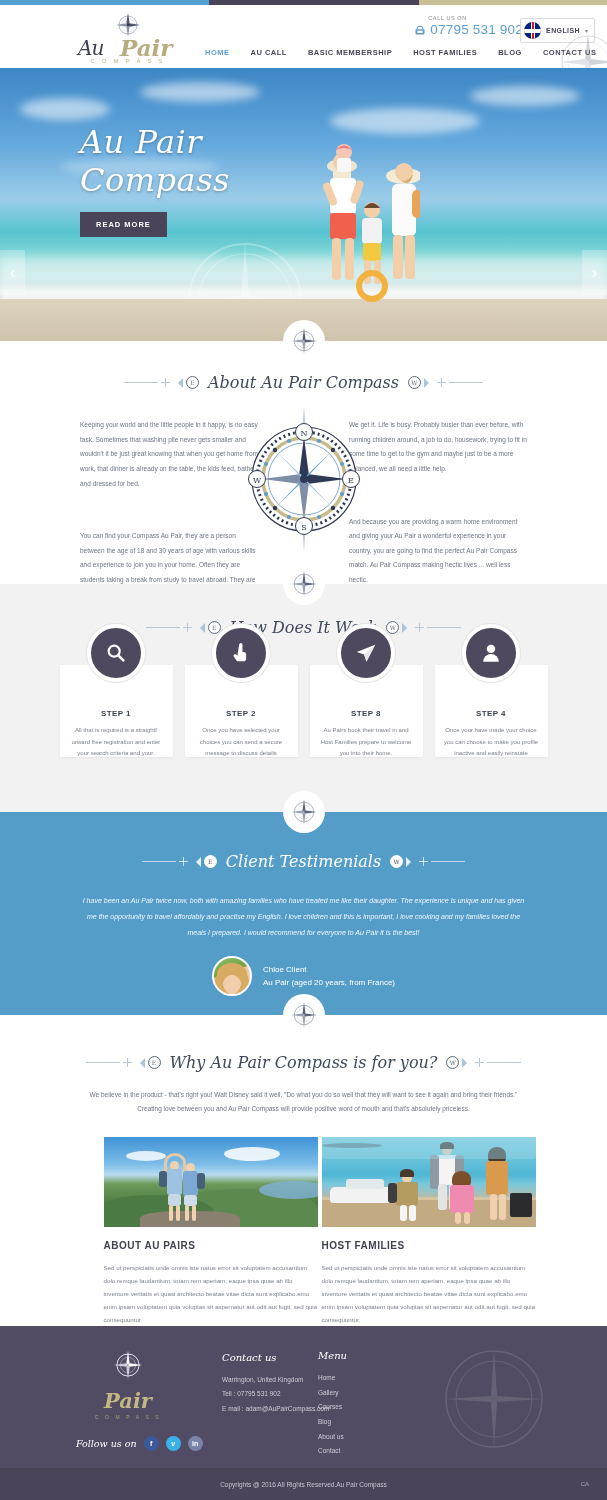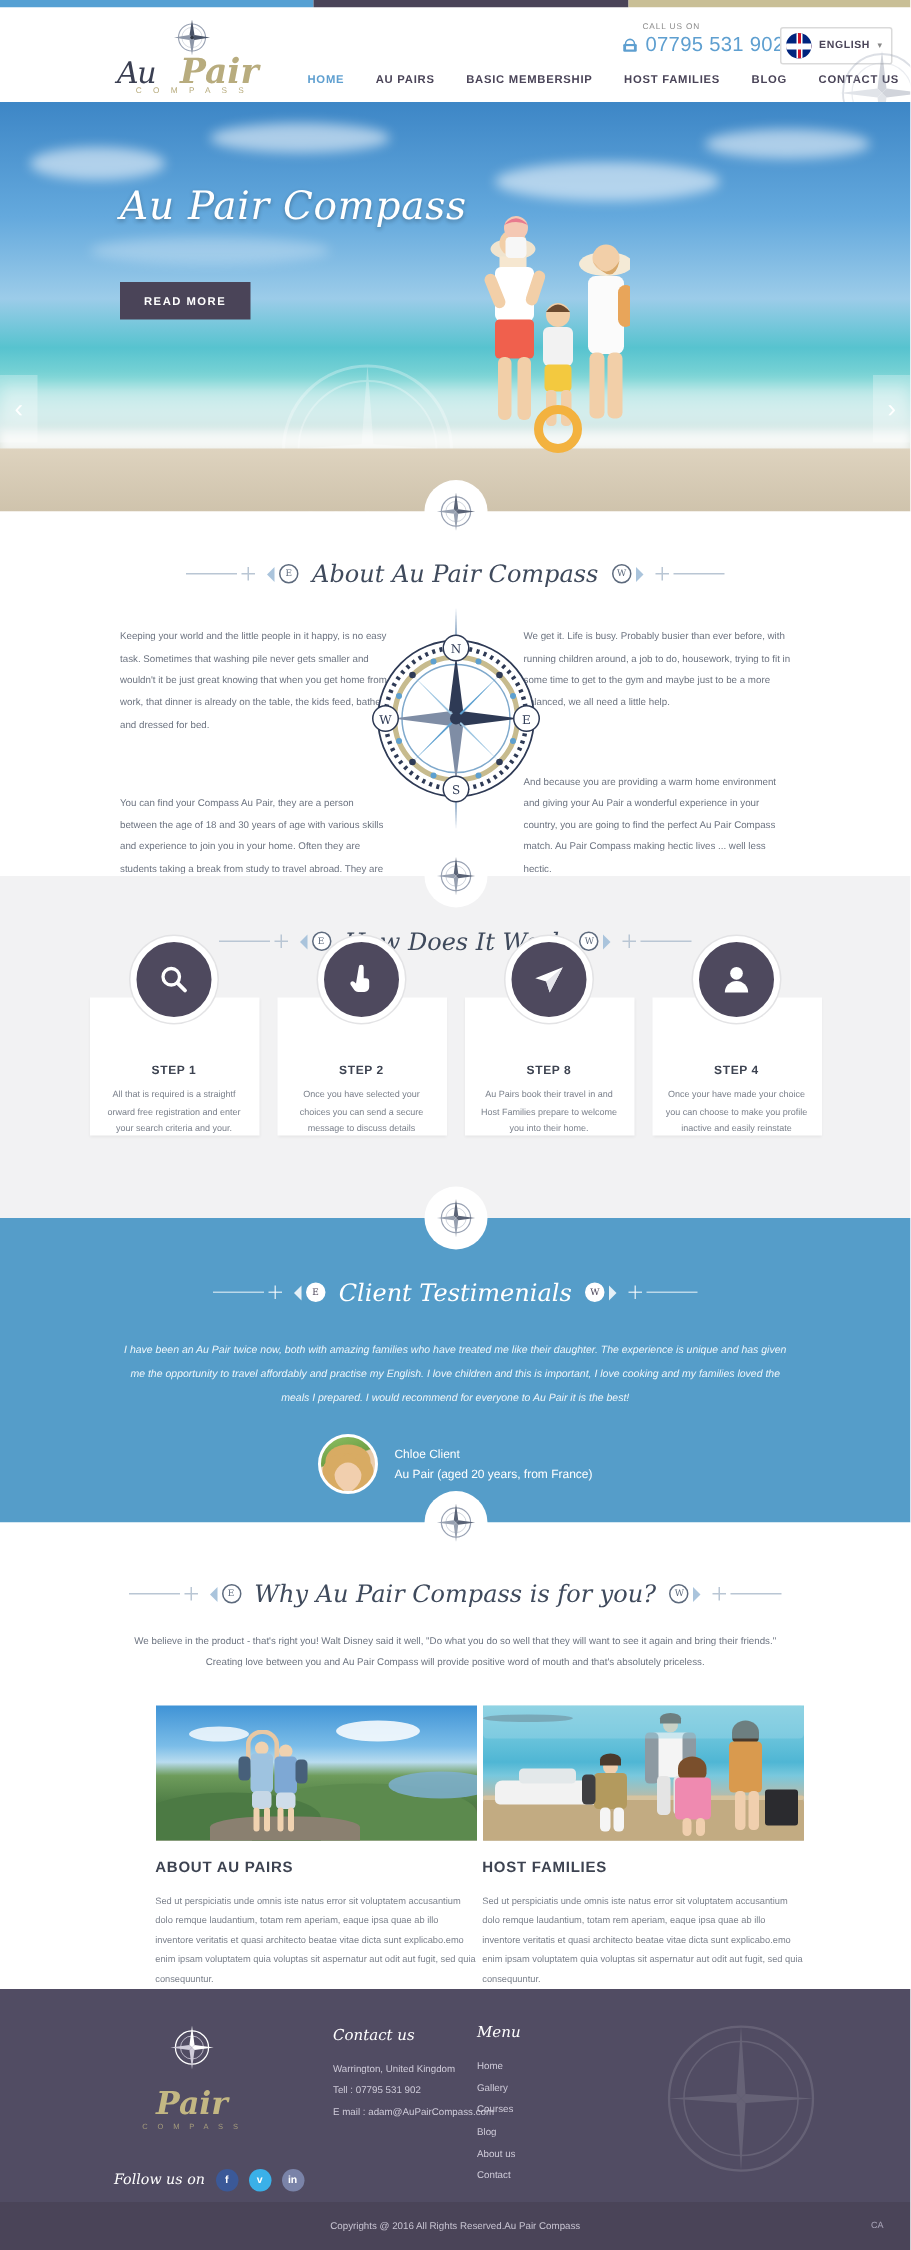--- a/index.html
+++ b/index.html
@@ -59,23 +59,23 @@
                       #57c3cf 60%,#7fd6d6 68%,#cfe5e3 80%,#e6ddcf 88%,#ddd2c0 100%); }
   .cloud { position: absolute; background: rgba(255,255,255,.55); border-radius: 50%;
            filter: blur(4px); }
   .hero-wave { position: absolute; left: 0; right: 0; bottom: 58px; height: 26px;
                background: rgba(255,255,255,.45); filter: blur(5px); }
   .hero-sand { position: absolute; left: 0; right: 0; bottom: 0; height: 42px;
                background: linear-gradient(180deg,#ded3bf,#cfc3ac); }
   .hero-surf { position: absolute; left: 0; right: 0; bottom: 40px; height: 14px;
                background: rgba(255,255,255,.75); filter: blur(3px); }
   .hero-text { position: absolute; left: 80px; top: 55px; width: 250px; z-index: 6; }
-  .hero-title { font-family: "DejaVu Serif", serif; font-style: italic; font-size: 26px;
+  .hero-title { font-family: "DejaVu Serif", serif; font-style: italic; font-size: 32px;
                 color: #fff; text-shadow: 0 1px 3px rgba(0,0,0,.3); letter-spacing: .5px;
-                margin-bottom: 22px; }
+                margin-bottom: 0; }
   .hero-sub { font-size: 7.5px; line-height: 1.85; color: #ffffff;
               text-shadow: 0 1px 2px rgba(0,0,0,.35); width: 228px; }
   .hero-btn { margin-top: 13px; display: inline-block; background: #4a4458; color: #fff;
               font-size: 7.5px; font-weight: bold; letter-spacing: 1px; padding: 8px 16px;
               border: none; cursor: pointer; }
   .hero-arrow { position: absolute; top: 182px; width: 25px; height: 45px;
                 background: rgba(255,255,255,.28); display: flex; align-items: center;
                 justify-content: center; color: #fff; font-size: 17px; cursor: pointer; z-index: 7; }
   .hero-arrow.left { left: 0; } .hero-arrow.right { right: 0; }
   .people { position: absolute; bottom: 12px; z-index: 5; }
@@ -166,21 +166,21 @@
               font-size: 7px; font-weight: bold; letter-spacing: .6px; padding: 8px 13px;
               border: none; cursor: pointer; }
 
   
   .footer { position: relative; background: #514c63; height: 142px; overflow: hidden; }
   .f-compass { position: absolute; right: 58px; top: 18px; opacity: .12; }
   .f-logo { position: absolute; left: 78px; top: 22px; width: 100px; text-align: center; }
   .f-logo .lg-pair { font-family: "DejaVu Serif", serif; font-style: italic; font-weight: bold;
                      font-size: 21px; color: #c3b783; margin-top: 2px; }
   .f-logo .lg-sub { font-size: 5px; letter-spacing: 2.6px; color: #a59c7c; margin-top: 1px; }
-  .follow { position: absolute; left: 76px; top: 120px; display: flex; align-items: center; gap: 7px; }
+  .follow { position: absolute; left: 76px; top: 110px; display: flex; align-items: center; gap: 7px; }
   .follow-label { font-family: "DejaVu Serif", serif; font-style: italic; font-size: 9.5px; color: #fff; }
   .soc { width: 15px; height: 15px; border-radius: 50%; display: flex; align-items: center;
          justify-content: center; color: #fff; font-size: 7px; font-weight: bold; cursor: pointer; }
   .soc.fb { background: #3b5998; } .soc.tw { background: #3ab0e8; } .soc.li { background: #7a83a8; }
 
   .f-col { position: absolute; color: #d4d1dd; }
   .f-head { font-family: "DejaVu Serif", serif; font-style: italic; font-size: 10px;
             color: #fff; margin-bottom: 10px; }
   .f-line { font-size: 6.5px; line-height: 2.2; color: #cfcbd9; }
   .f-menu a { display: block; font-size: 6.5px; line-height: 2.25; color: #cfcbd9;
@@ -239,21 +239,21 @@
       <span class="flag">
           <i class="v"></i>
           <i class="h"></i>
         </span>
       <span class="lang-label">ENGLISH</span>
       <span class="lang-caret">▾</span>
     </div>
 
     <div class="nav">
       <a href="#" class="active">HOME</a>
-      <a href="#">AU PAIRS</a>
+      <a href="#">AU CALL</a>
       <a href="#">BASIC MEMBERSHIP</a>
       <a href="#">HOST FAMILIES</a>
       <a href="#">BLOG</a>
       <a href="#">CONTACT US</a>
     </div>
 
     <svg class="hdr-compass" width="70" height="70" viewBox="0 0 70 70">
       <circle cx="35" cy="35" r="26" fill="none" stroke="#9aa3b4" stroke-width="1.2"></circle>
       <circle cx="35" cy="35" r="20" fill="none" stroke="#c3c9d4" stroke-width=".8"></circle>
       <polygon points="35,7 38,32 35,35 32,32" fill="#7b8598"></polygon>

